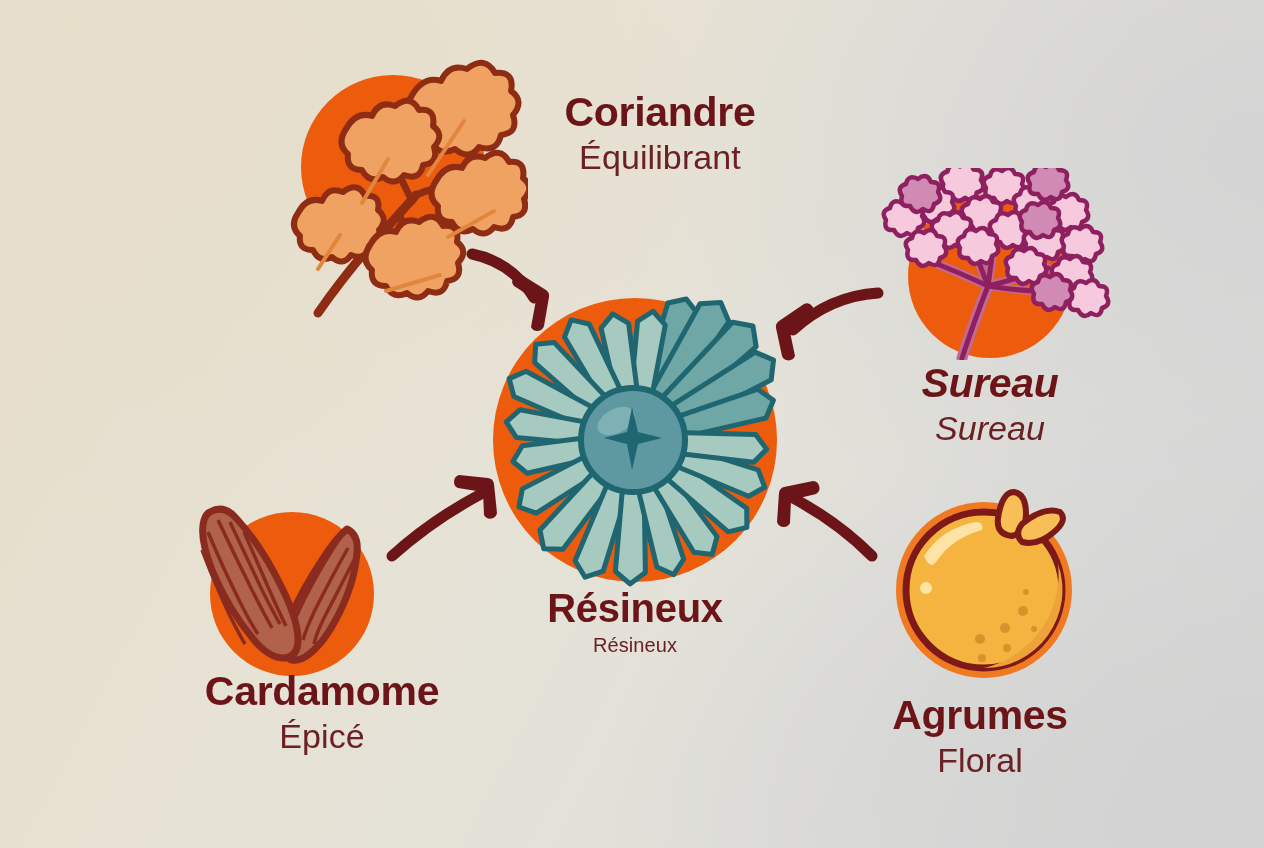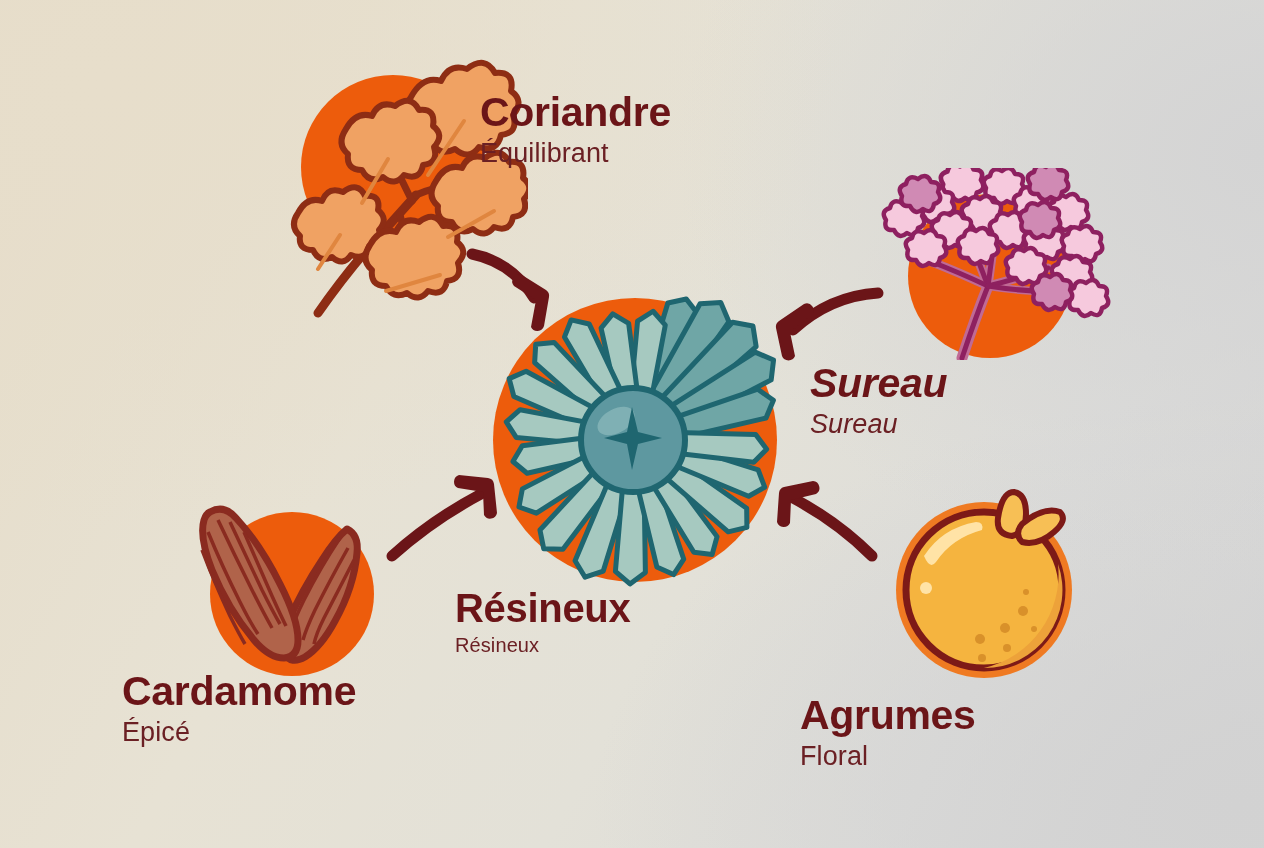--- a/index.html
+++ b/index.html
@@ -22,34 +22,34 @@
   .node {
     position: absolute;
   }
   .art {
     position: absolute;
     left: 0;
     top: 0;
   }
   .label {
     position: absolute;
-    text-align: left;
+    text-align: center;
     line-height: 1.0;
     white-space: nowrap;
   }
   .label .name {
     display: block;
     font-size: 41px;
     font-weight: bold;
     color: #6b1518;
     letter-spacing: -0.3px;
   }
   .label .sub {
     display: block;
-    font-size: 27px;
+    font-size: 34px;
     font-weight: normal;
     color: #6b2024;
     margin-top: 7px;
     letter-spacing: 0.1px;
   }
   .label.center .name { font-size: 40px; }
   .label.center .sub { font-size: 20px; }
   .arrows {
     position: absolute;
     left: 0;

